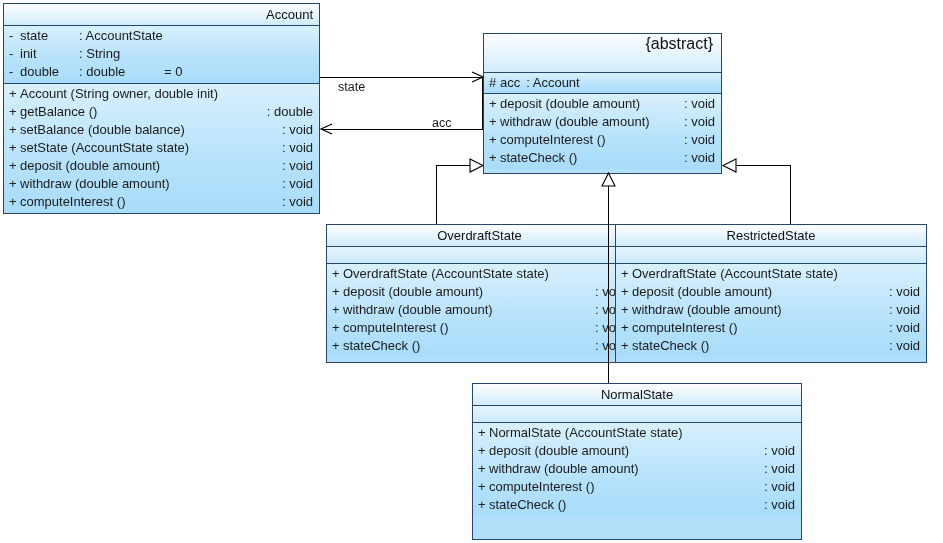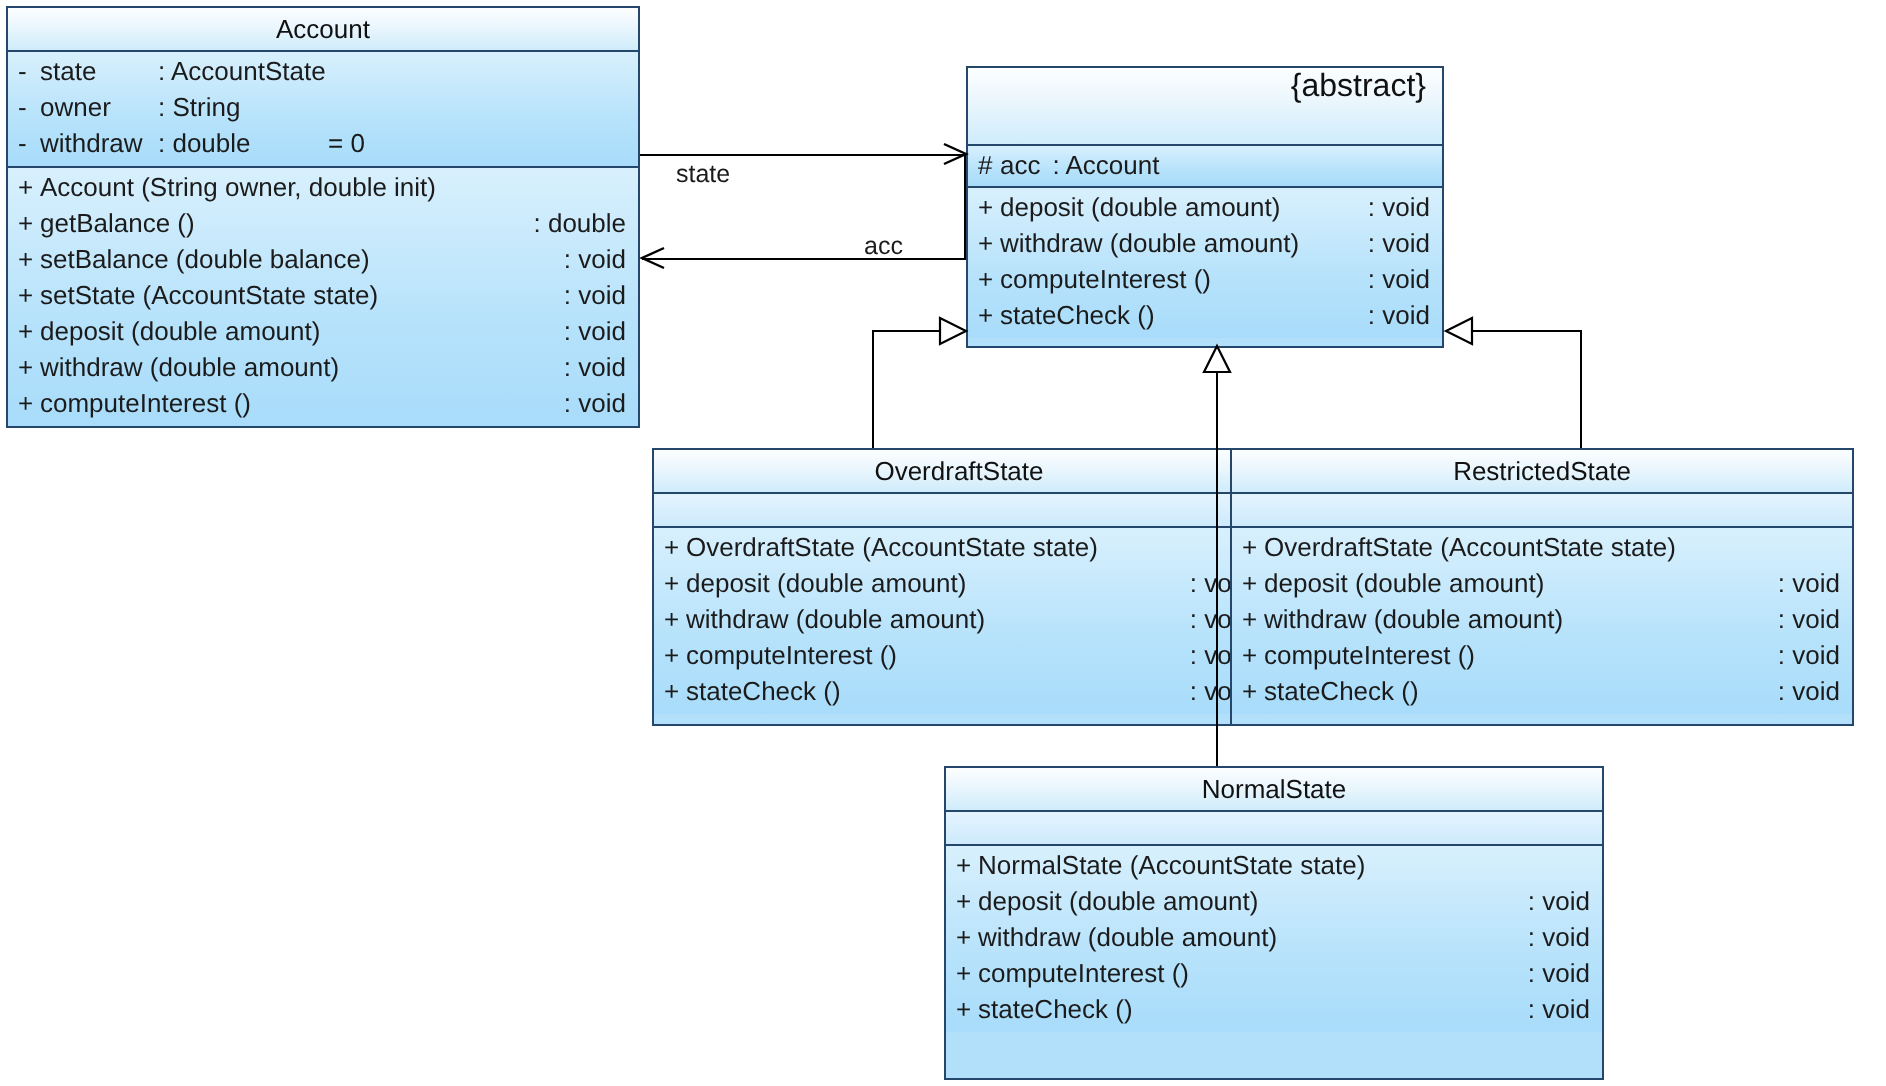--- a/index.html
+++ b/index.html
@@ -120,32 +120,32 @@
     position: absolute;
     overflow: visible;
   }
 </style>
 </head>
 <body>
 
 <div id="canvas">
 
   <div class="uml-class" style="left:3px; top:3px; width:317px; height:211px;">
-    <div class="uml-header" style="height:22px;">
+    <div class="uml-header" style="height:22px;text-align:right;">
       <span class="cls-name">Account</span>
     </div>
     <div class="uml-compartment attrs" style="height:58px;">
       <div class="uml-row">
         <span class="vis">-</span><span class="nm">state</span><span class="tp-mid">: AccountState</span>
       </div>
       <div class="uml-row">
-        <span class="vis">-</span><span class="nm">owner</span><span class="tp-mid">: String</span>
-      </div>
-      <div class="uml-row">
-        <span class="vis">-</span><span class="nm">withdraw</span><span class="tp-mid">: double</span><span class="defval">= 0</span>
+        <span class="vis">-</span><span class="nm">init</span><span class="tp-mid">: String</span>
+      </div>
+      <div class="uml-row">
+        <span class="vis">-</span><span class="nm">double</span><span class="tp-mid">: double</span><span class="defval">= 0</span>
       </div>
     </div>
     <div class="uml-compartment">
       <div class="uml-row">
         <span class="vis">+</span><span class="nm">Account (String owner, double init)</span><span class="tp"></span>
       </div>
       <div class="uml-row">
         <span class="vis">+</span><span class="nm">getBalance ()</span><span class="tp">: double</span>
       </div>
       <div class="uml-row">

